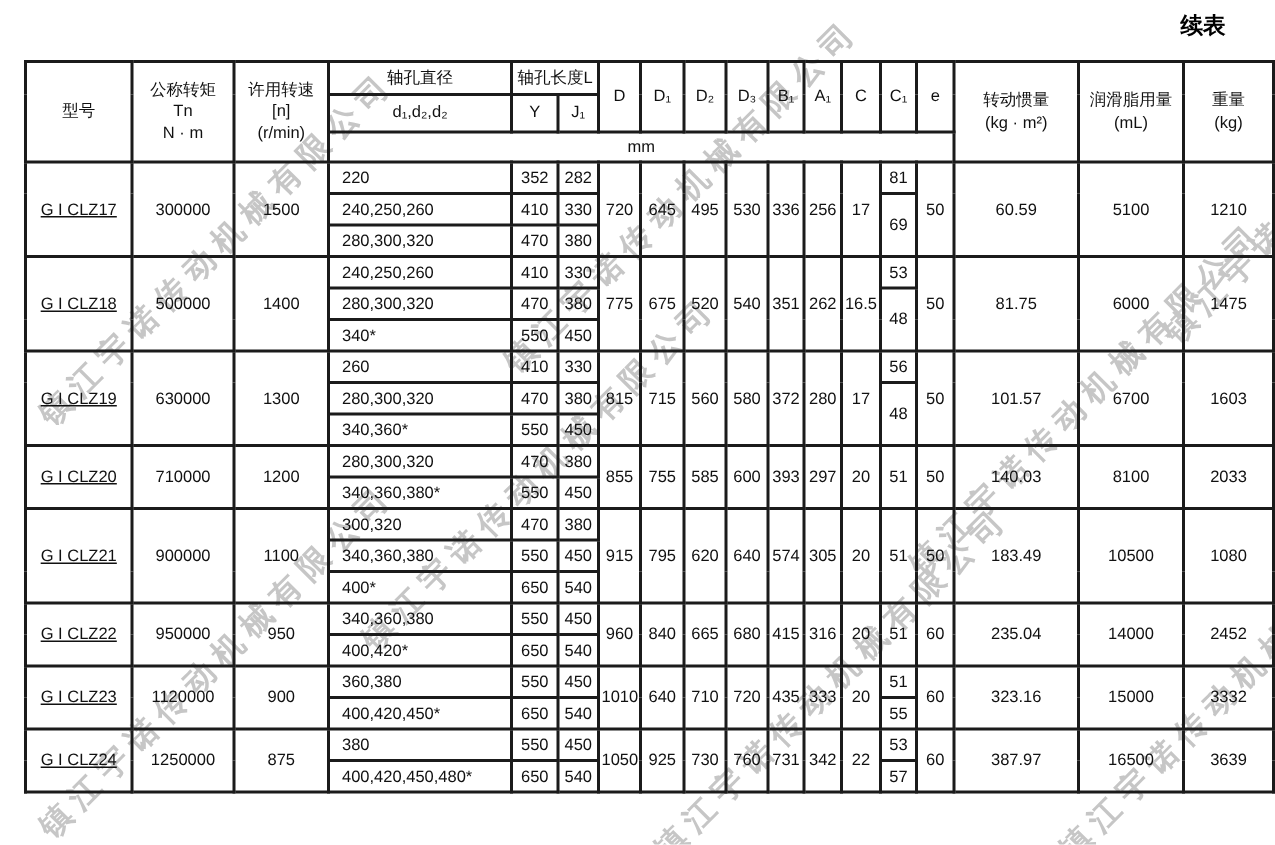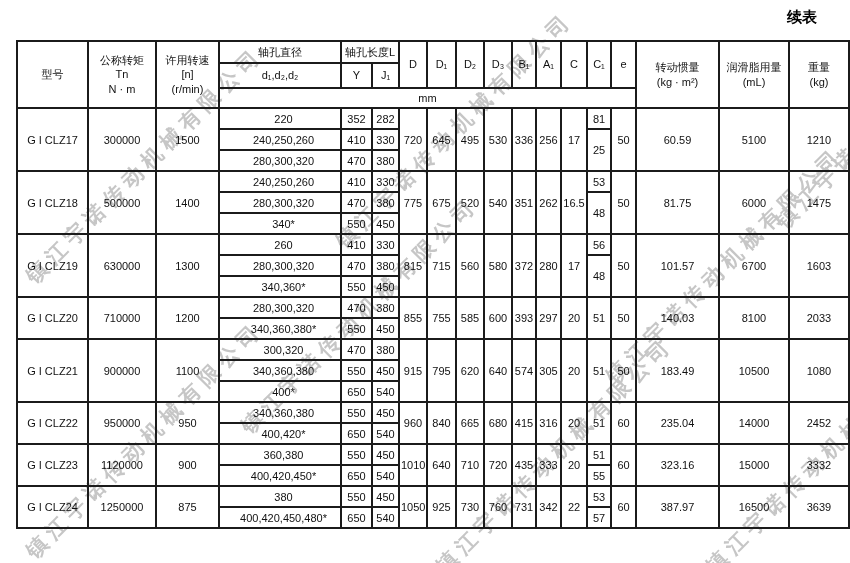--- a/index.html
+++ b/index.html
@@ -25,22 +25,22 @@
     border:2px solid #1b1b1b;padding:0 1px;text-align:center;vertical-align:middle;
     font-size:11px;font-weight:normal;color:#111;background:transparent;
     overflow:hidden;
   }
   .spec th{line-height:1.3;}
   .pre{white-space:pre-line;}
   .hr1{height:22px;}
   .hr2{height:25px;}
   .hr3{height:20px;}
   .spec tbody tr{height:21px;}
-  td.bore-cell{text-align:center;padding-left:8px;}
-  td.model-cell{font-size:11px;}
+  td.bore-cell{text-align:left;padding-left:8px;}
+  td.model-cell{font-size:11px;text-decoration:underline;}
 </style>
 </head>
 <body>
 
 <div class="watermark-layer">
   <span class="wm" style="left:20px;top:270px">镇江宇诺传动机械有限公司</span>
   <span class="wm" style="left:20px;top:545px">镇江宇诺传动机械有限公司</span>
   <span class="wm" style="left:235px;top:420px">镇江宇诺传动机械有限公司</span>
   <span class="wm" style="left:330px;top:235px">镇江宇诺传动机械有限公司</span>
   <span class="wm" style="left:430px;top:560px">镇江宇诺传动机械有限公司</span>
@@ -126,21 +126,21 @@
         <td>81</td>
         <td rowspan="3">50</td>
         <td rowspan="3">60.59</td>
         <td rowspan="3">5100</td>
         <td rowspan="3">1210</td>
       </tr>
       <tr>
         <td class="bore-cell">240,250,260</td>
         <td>410</td>
         <td>330</td>
-        <td rowspan="2">25</td>
+        <td rowspan="2">69</td>
       </tr>
       <tr>
         <td class="bore-cell">280,300,320</td>
         <td>470</td>
         <td>380</td>
       </tr>
       <tr>
         <td rowspan="3" class="model-cell">G I CLZ18</td>
         <td rowspan="3">500000</td>
         <td rowspan="3">1400</td>

